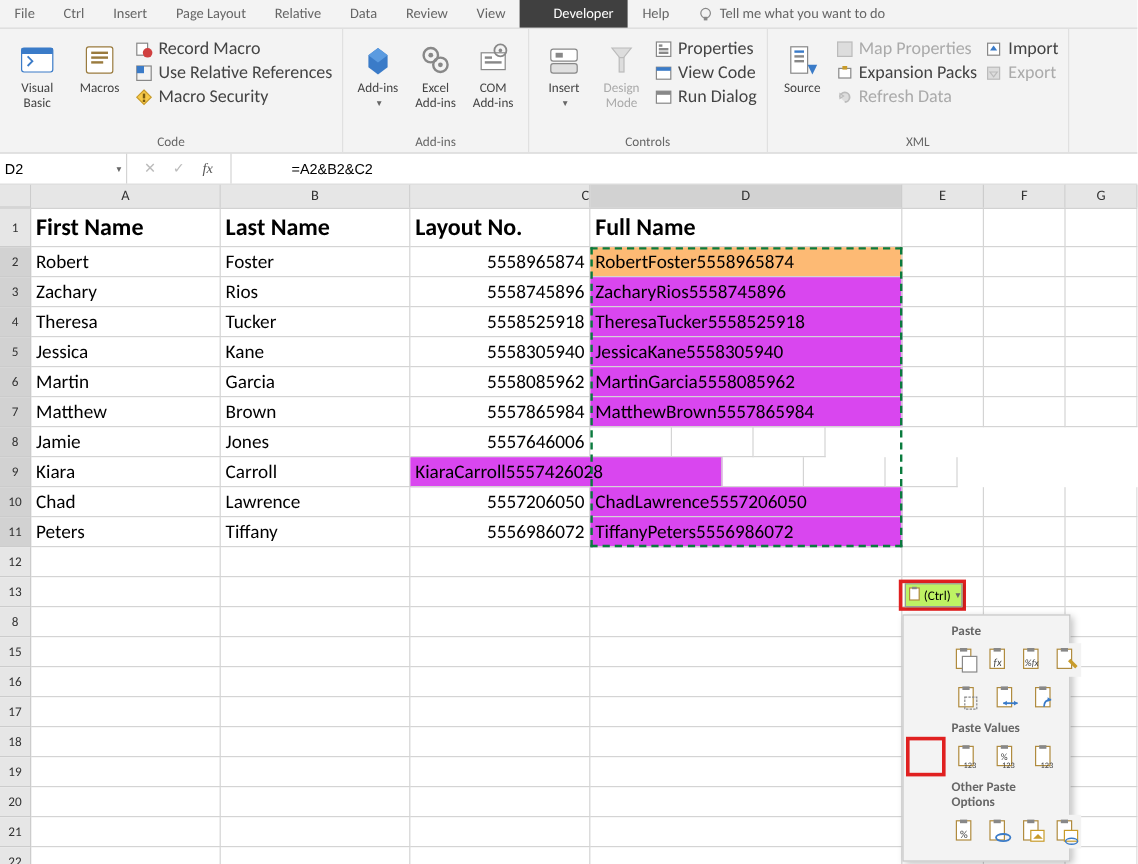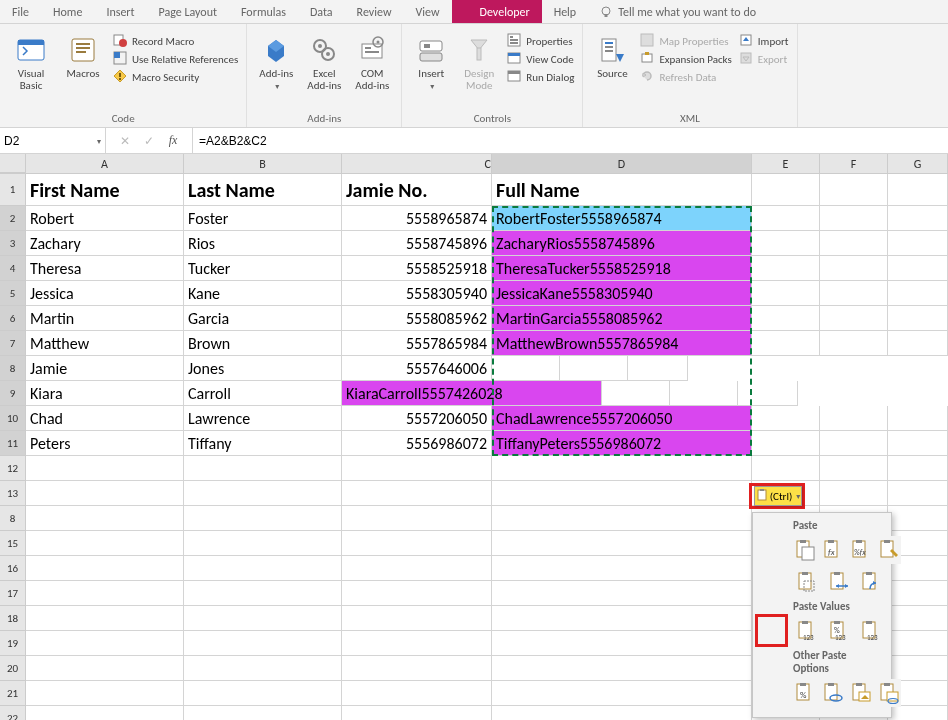--- a/index.html
+++ b/index.html
@@ -1,90 +1,90 @@
 <!DOCTYPE html>
 <html><head>
 <meta charset="utf-8">
 <style>
   * { box-sizing: border-box; margin: 0; padding: 0; }
   body { font-family: "Segoe UI", Calibri, sans-serif; font-size: 12px; background: #fff; width: 948px; height: 720px; overflow: hidden; position: relative; }
 
   
   .tabs { display: flex; background: #f3f3f3; height: 24px; align-items: stretch; border-bottom: 1px solid #d4d4d4;}
   .tab { padding: 4px 12px; font-size: 12px; color: #666; cursor: pointer; display: flex; align-items: center; gap: 4px; }
-  .tab.active { background: #be185d; color: #fff; padding-left: 28px; }
+  .tab.active { background: #404040; color: #fff; padding-left: 28px; }
   .tellme { color: #666; display: flex; align-items: center; gap: 6px;}
   .bulb { width: 12px; height: 12px; display:inline-block; }
 
   
   .ribbon { background: #f3f3f3; height: 104px; border-bottom: 1px solid #d4d4d4; display: flex; }
   .group { border-right: 1px solid #e0e0e0; padding: 4px 8px 2px 8px; display: flex; flex-direction: column; justify-content: space-between; align-items: center; }
   .group-body { display: flex; gap: 6px; align-items: flex-start; height: 82px;}
   .group-label { font-size: 11px; color: #666; text-align: center; width: 100%; }
   .vbtn { display: flex; flex-direction: column; align-items: center; justify-content: flex-start; width: 46px; padding-top: 6px; font-size: 11px; color: #444; text-align: center; line-height: 1.1; gap: 2px;}
   .vbtn.small { width: 42px; }
   .vbtn .ico { width: 32px; height: 32px; display:flex; align-items:center; justify-content:center; }
   .mini-list { display:flex; flex-direction:column; gap:2px; padding-top:4px;}
-  .mini-item { display:flex; align-items:flex-end; gap:4px; font-size:11px; color:#444; white-space:nowrap;}
+  .mini-item { display:flex; align-items:center; gap:4px; font-size:15px; color:#444; white-space:nowrap;}
   .mini-ico { width:16px; height:16px; display:flex; align-items:center; justify-content:center;}
   .disabled { color:#aaa; }
   .disabled svg * { stroke:#bbb !important; fill:#ddd !important; }
 
   .dd-arrow { font-size:8px; color:#666; margin-left:2px;}
 
   
   .fbar { height: 26px; border-bottom: 1px solid #d4d4d4; display:flex; align-items:center; font-size:12px; }
   .namebox { width: 106px; border-right:1px solid #d4d4d4; height:100%; display:flex; align-items:center; padding:0 4px; justify-content:space-between;}
   .namebox input { border:none; width:60px; font-size:12px; outline:none; }
   .fbar-btns { display:flex; gap:10px; padding:0 12px; color:#888; height:100%; align-items:center; border-right:1px solid #d4d4d4;}
   .fbar-btns span { width:14px; text-align:center; }
   .fx { font-style: italic; font-family: "Times New Roman", serif; color:#555;}
-  .formula-input { flex:1; border:none; font-size:12px; padding:0 6px; outline:none;}
+  .formula-input { flex:1; border:none; font-size:12px; padding:0 6px; outline:none;margin-left:44px;}
 
   
   .grid-wrap { position:relative; }
   .colheads { display:flex; height:20px; background:#e6e6e6; border-bottom:1px solid #ccc;}
   .corner { width:26px; background:#e6e6e6; border-right:1px solid #ccc; border-bottom:1px solid #ccc;}
   .colhead { border-right:1px solid #ccc; display:flex; align-items:center; justify-content:center; font-size:12px; color:#333; background:#e6e6e6;}
   .colhead.sel { background:#d2d2d2; }
   .row { display:flex; height:25px; }
   .row.hdr { height:32px; }
   .rowhead { width:26px; background:#e6e6e6; border-right:1px solid #ccc; border-bottom:1px solid #ccc; display:flex; align-items:center; justify-content:center; font-size:11px; color:#333;}
   .rowhead.sel { background:#d2d2d2; }
   .cell { border-right:1px solid #d4d4d4; border-bottom:1px solid #d4d4d4; padding:2px 4px; font-family: Calibri, sans-serif; font-size:16px; color:#000; display:flex; align-items:center; overflow:hidden; white-space:nowrap;}
   .row.hdr .cell { font-size:20px; font-weight:bold;}
   .c-A { width:158px; } .c-B { width:158px; } .c-C { width:150px; justify-content:flex-end;} .c-D { width:260px;} .c-E{width:68px;} .c-F{width:68px;} .c-G{width:60px;}
   .row:not(.hdr) .c-C { justify-content:flex-end; }
   .sel-fill { background:#d946ef; }
-  .sel-active { background:#7dd3fc; }
+  .sel-active { background:#fdba74; }
 
   
   .marquee { position:absolute; border:2px dashed #0a7b3e; pointer-events:none; }
 
   
-  .ctrl-btn { position:absolute; width:48px; height:20px; border:1px solid #999; background:#fde047; display:flex; align-items:center; justify-content:center; gap:2px; font-size:11px; box-shadow:1px 1px 2px rgba(0,0,0,.2);}
+  .ctrl-btn { position:absolute; width:48px; height:20px; border:1px solid #999; background:#bef264; display:flex; align-items:center; justify-content:center; gap:2px; font-size:11px; box-shadow:1px 1px 2px rgba(0,0,0,.2);}
   .ctrl-highlight { position:absolute; border:3px solid #e02020; }
   .paste-menu { position:absolute; background:#f3f3f3; border:1px solid #c6c6c6; box-shadow:2px 2px 6px rgba(0,0,0,.25); padding:4px 6px 6px 6px; width:140px;}
   .paste-menu h6 { font-size:11px; font-weight:bold; color:#666; margin:2px 0 4px 0;}
   .paste-row { display:flex; gap:4px; margin-bottom:4px;}
   .paste-ico { width:28px; height:28px; border:1px solid transparent; display:flex; align-items:center; justify-content:center; background:#f3f3f3;}
   .paste-ico svg { display:block;}
   .pv-highlight { position:absolute; border:3px solid #e02020;}
 
   svg { overflow: visible; }
 </style>
 </head>
 <body>
 
 <div class="tabs">
   <div class="tab">File</div>
-  <div class="tab">Home</div>
+  <div class="tab">Ctrl</div>
   <div class="tab">Insert</div>
   <div class="tab">Page Layout</div>
-  <div class="tab">Formulas</div>
+  <div class="tab">Relative</div>
   <div class="tab">Data</div>
   <div class="tab">Review</div>
   <div class="tab">View</div>
   <div class="tab active">Developer</div>
   <div class="tab">Help</div>
   <div class="tab tellme">
     <span class="bulb">
       <svg width="12" height="12">
           <circle cx="6" cy="5" r="4" fill="none" stroke="#888" stroke-width="1"></circle>
           <rect x="4.5" y="8" width="3" height="3" fill="#888"></rect>
@@ -337,21 +337,21 @@
     <div class="colhead c-C">C</div>
     <div class="colhead c-D sel">D</div>
     <div class="colhead c-E">E</div>
     <div class="colhead c-F">F</div>
     <div class="colhead c-G">G</div>
   </div>
     <div class="row hdr">
       <div class="rowhead">1</div>
       <div class="cell c-A">First Name</div>
       <div class="cell c-B">Last Name</div>
-      <div class="cell c-C" style="justify-content: flex-start;">Jamie No.</div>
+      <div class="cell c-C" style="justify-content: flex-start;">Layout No.</div>
       <div class="cell c-D">Full Name</div>
       <div class="cell c-E"></div>
       <div class="cell c-F"></div>
       <div class="cell c-G"></div>
     </div>
     <div class="row">
       <div class="rowhead sel">2</div>
       <div class="cell c-A">Robert</div>
       <div class="cell c-B">Foster</div>
       <div class="cell c-C">5558965874</div>

